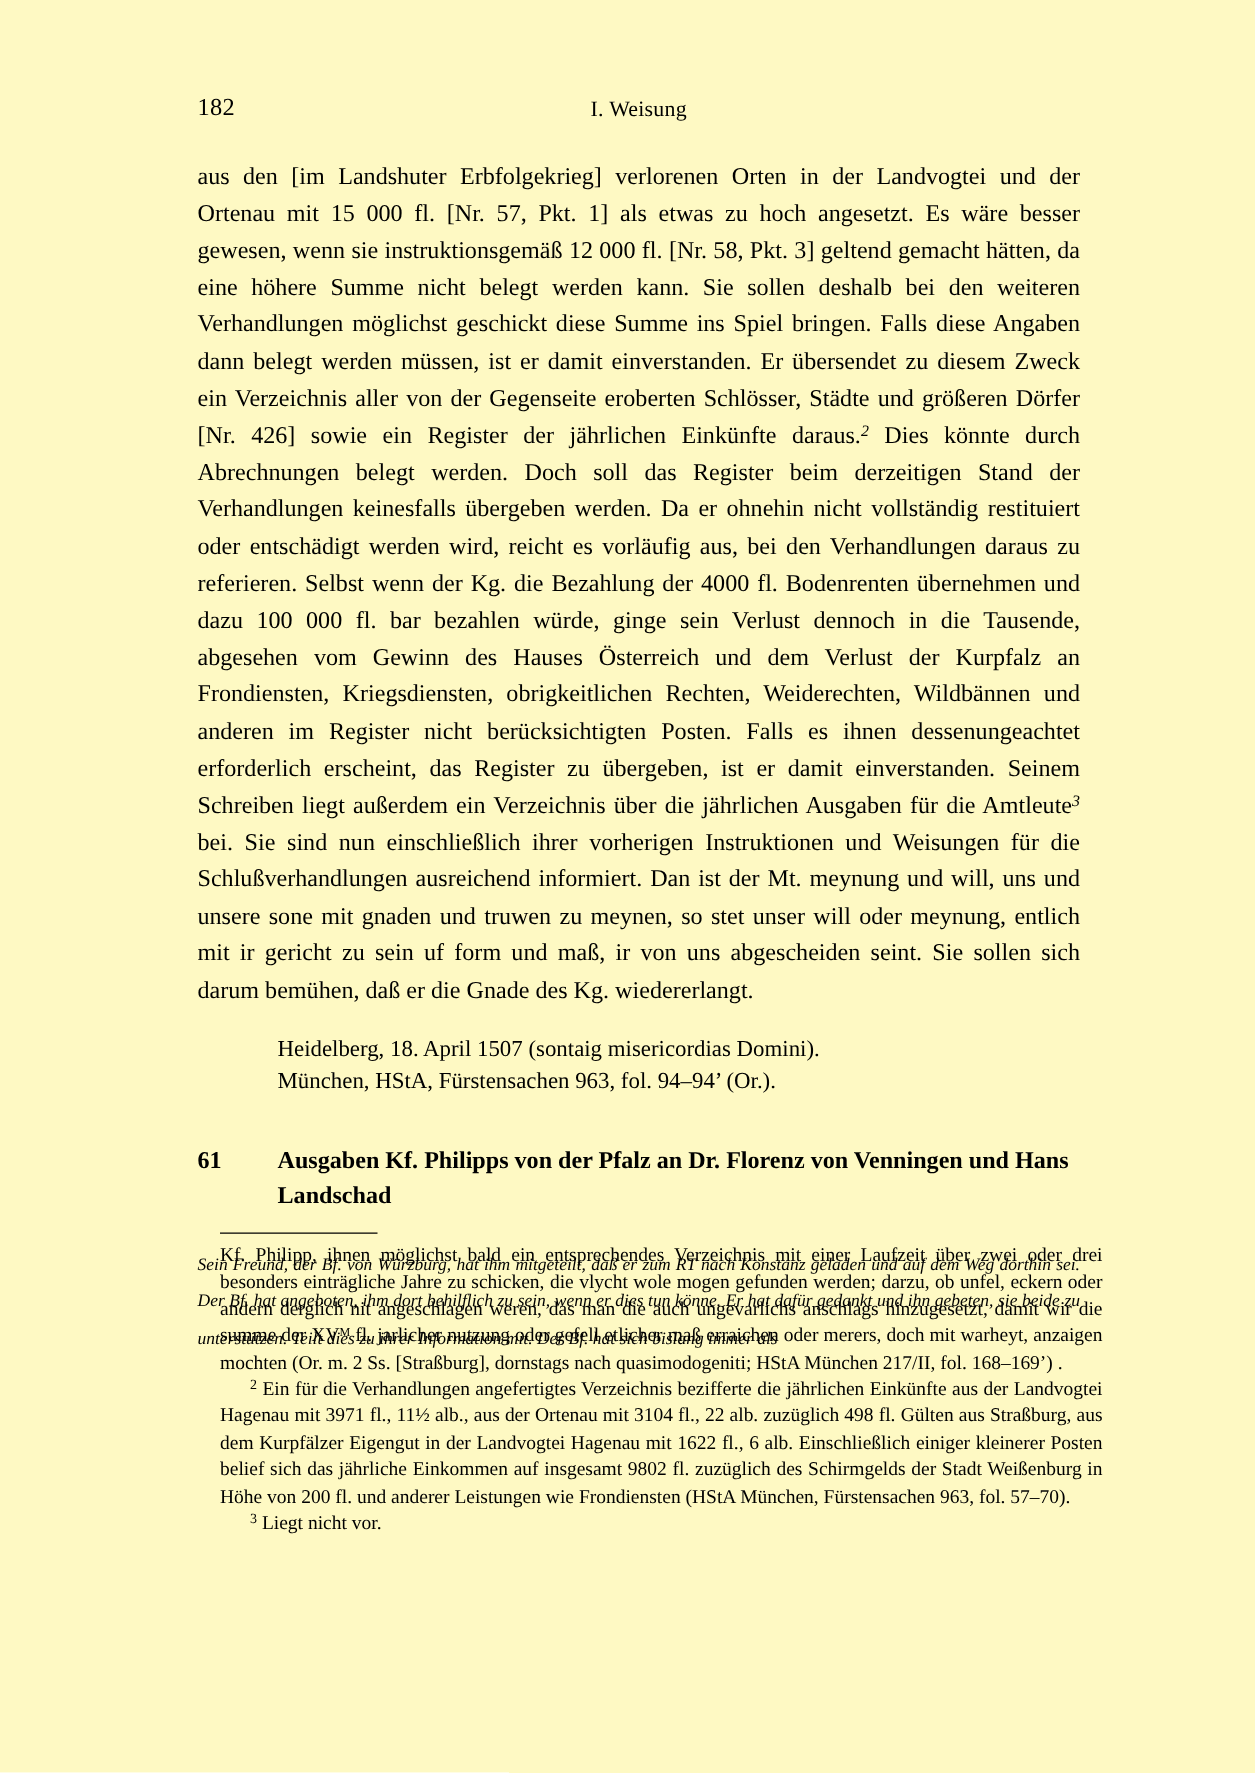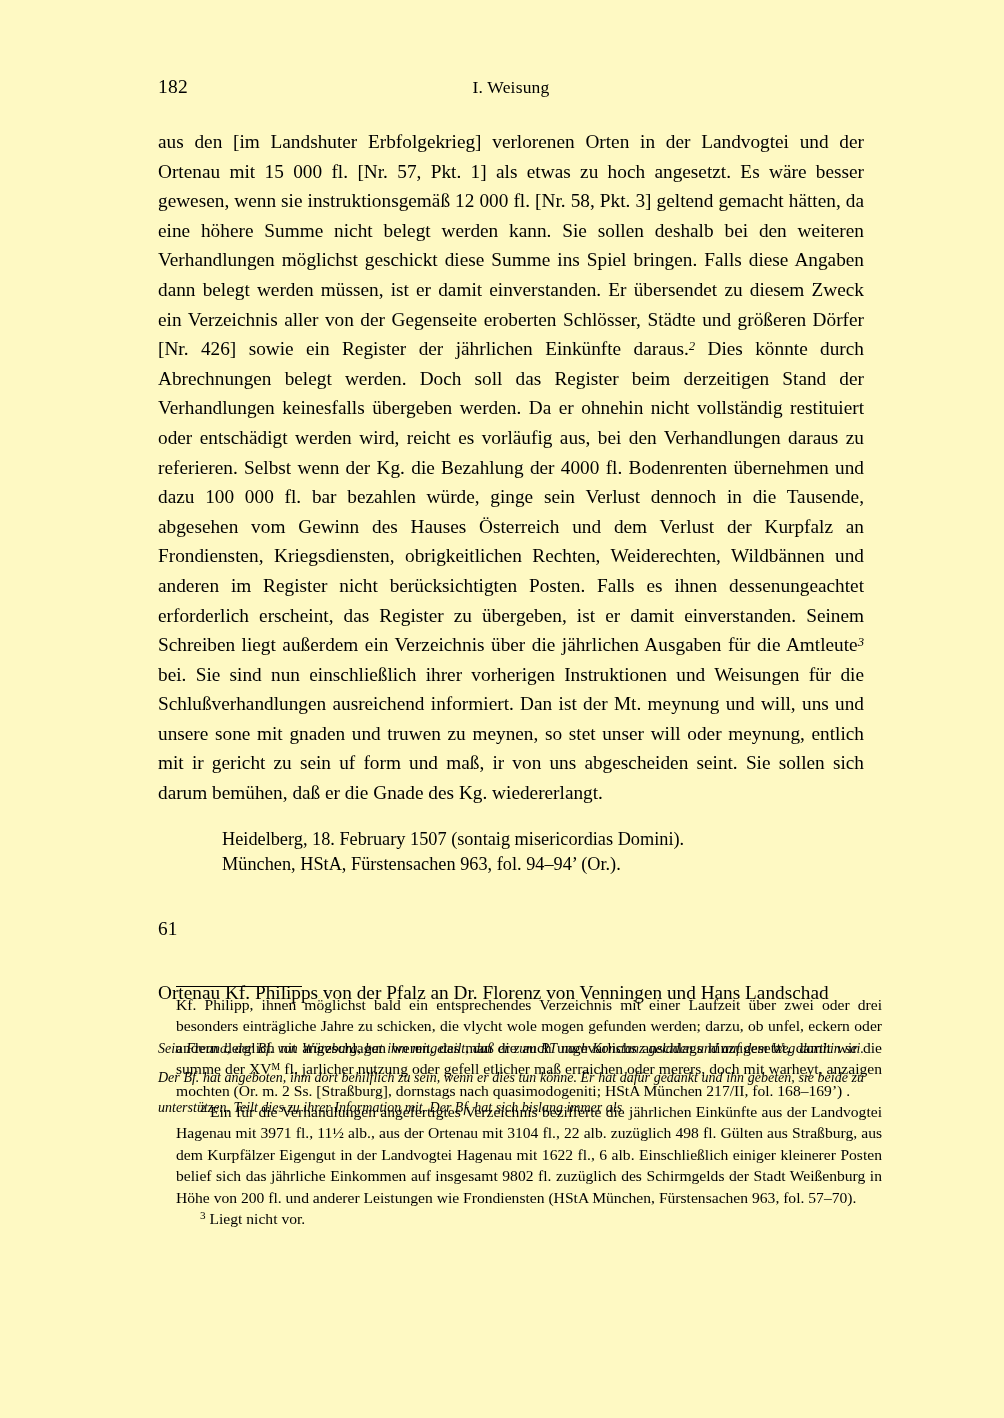--- a/index.html
+++ b/index.html
@@ -77,24 +77,23 @@
     margin-left: 64px;
     font-size: 18.3px;
     line-height: 25.5px;
   }
   .source .line { white-space: nowrap; }
 
   
   .heading {
     margin-top: 37px;
     display: flex;
-    font-weight: normal;
+    font-weight: bold;
     font-size: 19.3px;
     line-height: 28px;
-    flex-direction: column;
   }
   .heading .num {
     width: 64px;
     flex: 0 0 64px;
   }
   .heading .htext {
     flex: 1 1 auto;
   }
 
   
@@ -142,27 +141,27 @@
     <div class="runhead">
       <span class="folio">182</span>
       <span class="title">I. Weisung</span>
     </div>
 
     <div class="body-block">
       <span class="it">aus den [im Landshuter Erbfolgekrieg] verlorenen Orten in der Landvogtei und der Ortenau mit 15 000 fl. [Nr. 57, Pkt. 1] als etwas zu hoch angesetzt. Es wäre besser gewesen, wenn sie instruktionsgemäß 12 000 fl. [Nr. 58, Pkt. 3] geltend gemacht hätten, da eine höhere Summe nicht belegt werden kann. Sie sollen deshalb bei den weiteren Verhandlungen möglichst geschickt diese Summe ins Spiel bringen. Falls diese Angaben dann belegt werden müssen, ist er damit einverstanden. Er übersendet zu diesem Zweck ein Verzeichnis aller von der Gegenseite eroberten Schlösser, Städte und größeren Dörfer [Nr. 426] sowie ein Register der jährlichen Einkünfte daraus.</span><sup class="fn">2</sup><span class="it"> Dies könnte durch Abrechnungen belegt werden. Doch soll das Register beim derzeitigen Stand der Verhandlungen keinesfalls übergeben werden. Da er ohnehin nicht vollständig restituiert oder entschädigt werden wird, reicht es vorläufig aus, bei den Verhandlungen daraus zu referieren. Selbst wenn der Kg. die Bezahlung der 4000 fl. Bodenrenten übernehmen und dazu 100 000 fl. bar bezahlen würde, ginge sein Verlust dennoch in die Tausende, abgesehen vom Gewinn des Hauses Österreich und dem Verlust der Kurpfalz an Frondiensten, Kriegsdiensten, obrigkeitlichen Rechten, Weiderechten, Wildbännen und anderen im Register nicht berücksichtigten Posten. Falls es ihnen dessenungeachtet erforderlich erscheint, das Register zu übergeben, ist er damit einverstanden. Seinem Schreiben liegt außerdem ein Verzeichnis über die jährlichen Ausgaben für die Amtleute</span><sup class="fn">3</sup><span class="it"> bei. Sie sind nun einschließlich ihrer vorherigen Instruktionen und Weisungen für die Schlußverhandlungen ausreichend informiert.</span><span class="rm"> Dan ist der Mt. meynung und will, uns und unsere sone mit gnaden und truwen zu meynen, so stet unser will oder meynung, entlich mit ir gericht zu sein uf form und maß, ir von uns abgescheiden seint.</span><span class="it"> Sie sollen sich darum bemühen, daß er die Gnade des Kg. wiedererlangt.</span>
     </div>
 
     <div class="source">
-      <div class="line"><span class="it">Heidelberg, 18. February 1507</span><span class="rm"> (sontaig misericordias Domini).</span></div>
+      <div class="line"><span class="it">Heidelberg, 18. April 1507</span><span class="rm"> (sontaig misericordias Domini).</span></div>
       <div class="line it">München, HStA, Fürstensachen 963, fol. 94–94’ (Or.).</div>
     </div>
 
     <div class="heading">
       <span class="num">61</span>
-      <span class="htext">Ortenau Kf. Philipps von der Pfalz an Dr. Florenz von Venningen und Hans Landschad</span>
+      <span class="htext">Ausgaben Kf. Philipps von der Pfalz an Dr. Florenz von Venningen und Hans Landschad</span>
     </div>
 
     <div class="body-block2">Sein Freund, der Bf. von Würzburg, hat ihm mitgeteilt, daß er zum RT nach Konstanz geladen und auf dem Weg dorthin sei. Der Bf. hat angeboten, ihm dort behilflich zu sein, wenn er dies tun könne. Er hat dafür gedankt und ihn gebeten, sie beide zu unterstützen. Teilt dies zu ihrer Information mit. Der Bf. hat sich bislang immer als</div>
 
   </div>
 
   <div class="footnotes">
     <div class="fnrule"></div>
 
     <div class="fnpara">

